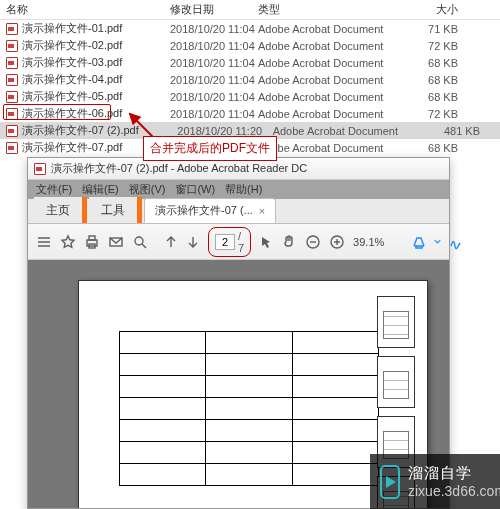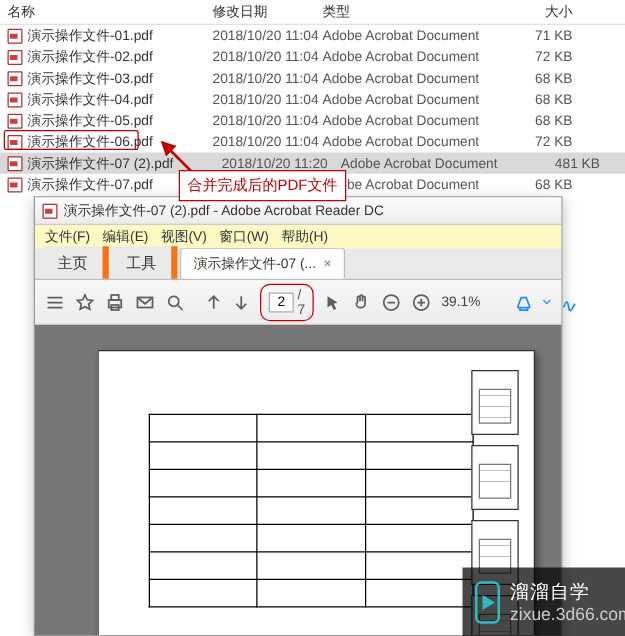--- a/index.html
+++ b/index.html
@@ -27,21 +27,21 @@
     .sel-rect { position: absolute; left: 3px; top: 104px; width: 108px; height: 16px; border: 1.5px solid #c00000; border-radius: 2px; z-index: 4; pointer-events: none; }
 
     
     .acro { position: absolute; left: 27px; top: 157px; width: 423px; height: 352px; border: 1px solid #9a9a9a; background: #f2f2f2; box-shadow: 0 3px 10px rgba(0,0,0,.25); display: flex; flex-direction: column; }
 
     .titlebar { height: 22px; display: flex; align-items: center; gap: 5px; padding: 0 6px; background: linear-gradient(#fdfdfd,#ececec); border-bottom: 1px solid #ccc; }
     .title-ico { width: 12px; height: 12px; border: 1px solid #b03030; background: #fff; border-radius: 1px; position: relative; }
     .title-ico::after { content: ""; position: absolute; left: 1px; top: 3px; width: 6px; height: 4px; background: #c84040; }
     .title-txt { font-size: 11px; color: #333; }
 
-    .menubar { height: 19px; display: flex; align-items: center; gap: 10px; padding: 0 8px; background: #fef9c3; font-size: 11px; color: #333; }
+    .menubar { height: 19px; display: flex; align-items: center; gap: 10px; padding: 0 8px; background: #a3a3a3; font-size: 11px; color: #333; }
 
     .tabbar { height: 25px; display: flex; align-items: flex-end; background: #eaeaea; border-bottom: 1px solid #bdbdbd; padding-left: 6px; gap: 2px; }
     .fixedtab { padding: 5px 12px 4px; font-size: 12px; color: #333; border-right: 5px solid #f97316; background: #eaeaea; }
     .doctab { padding: 4px 10px; font-size: 11px; background: #fff; border: 1px solid #bdbdbd; border-bottom: 1px solid #fff; border-radius: 3px 3px 0 0; display: flex; align-items: center; gap: 6px; }
     .close-x { font-size: 11px; color: #777; }
 
     .toolbar { height: 36px; display: flex; align-items: center; padding: 0 8px; gap: 8px; background: linear-gradient(#f7f7f7,#ededed); border-bottom: 1px solid #ccc; }
     .tbtn { width: 22px; height: 22px; display: flex; align-items: center; justify-content: center; border-radius: 2px; cursor: pointer; }
     .tbtn svg { stroke: #5f5f5f; fill: none; stroke-width: 1.4; }
     .pagebox { display: flex; align-items: center; gap: 3px; border: 1.5px solid #c00000; border-radius: 8px; padding: 2px 6px; }

